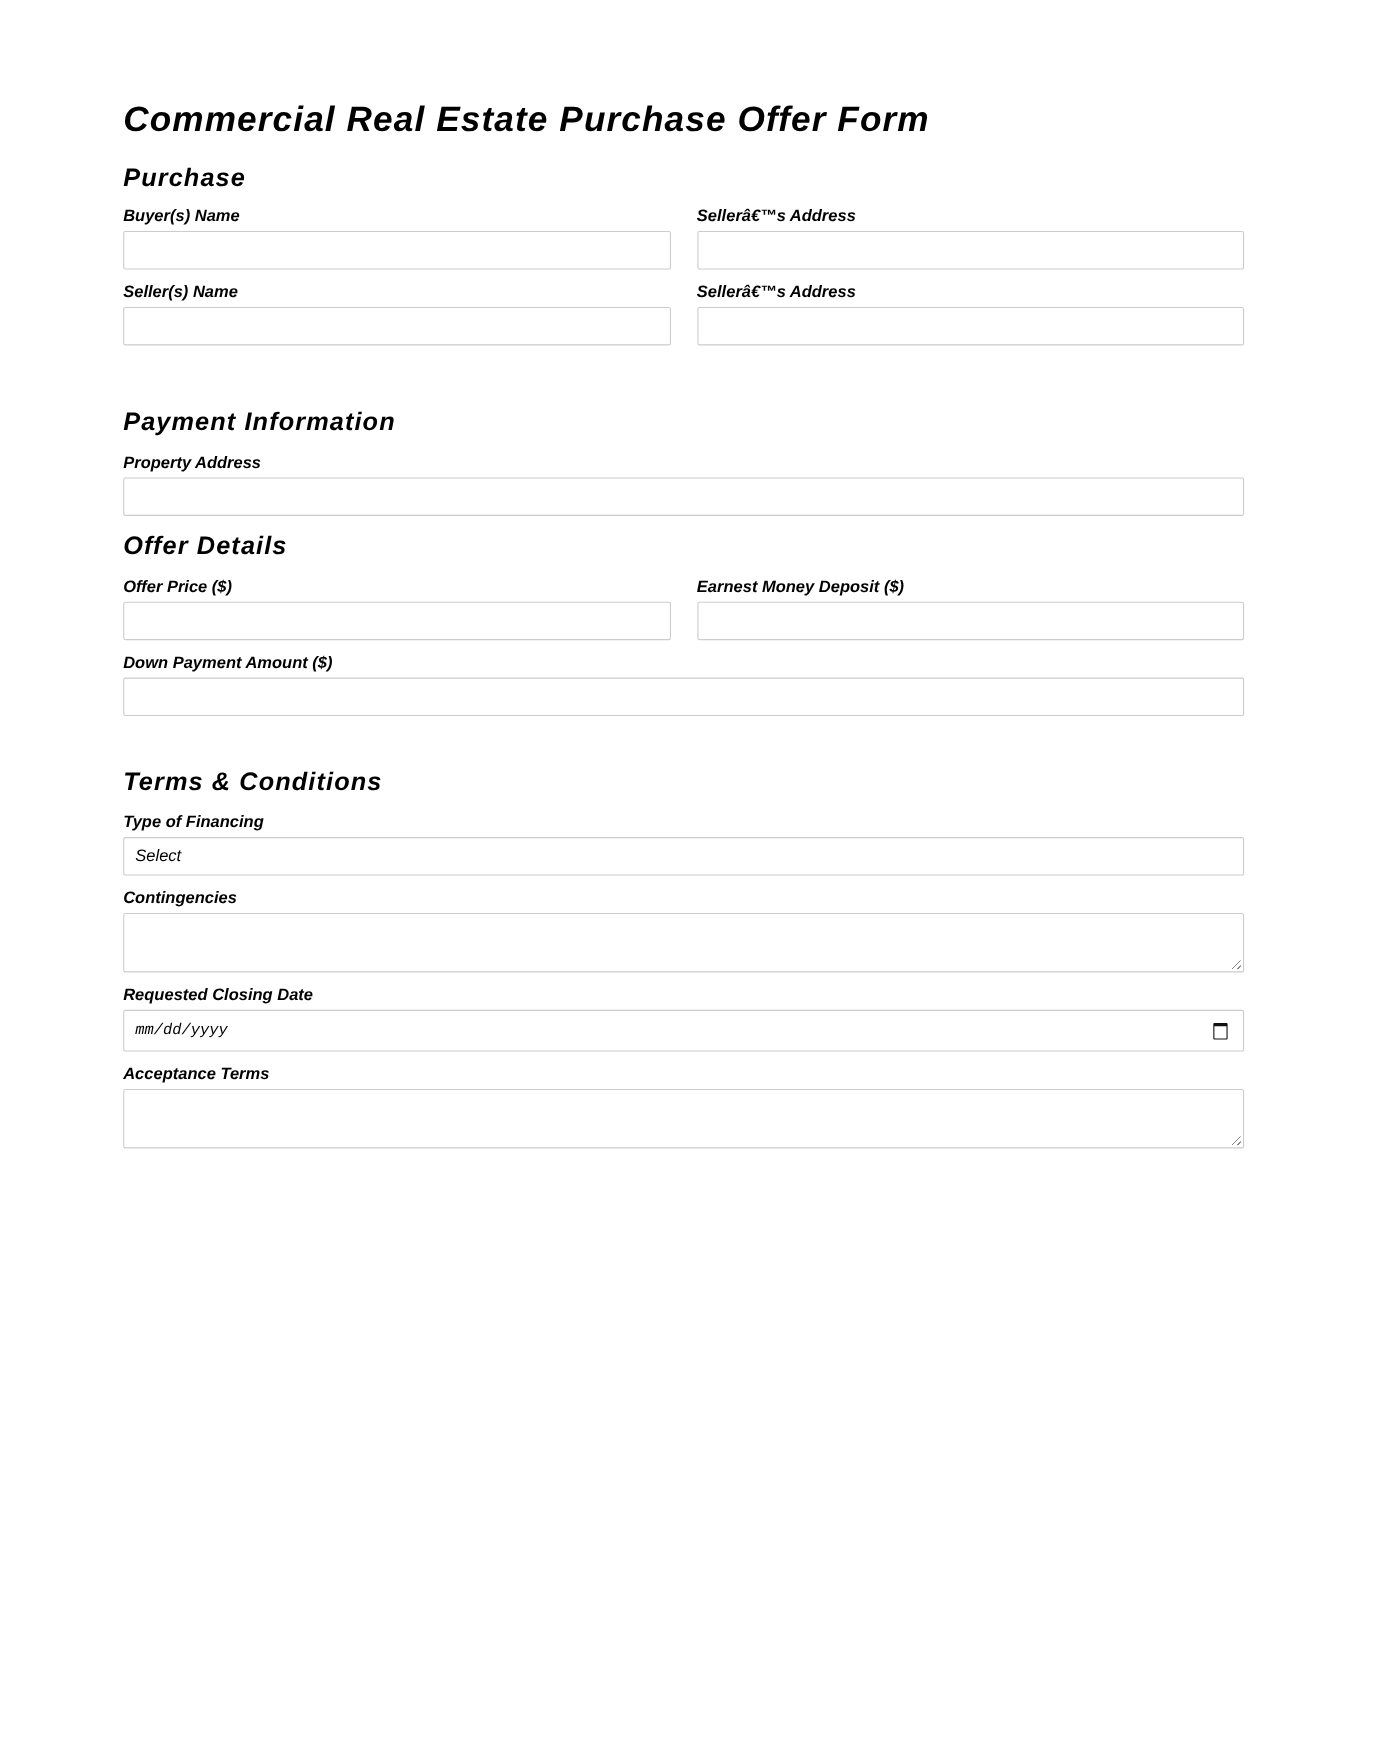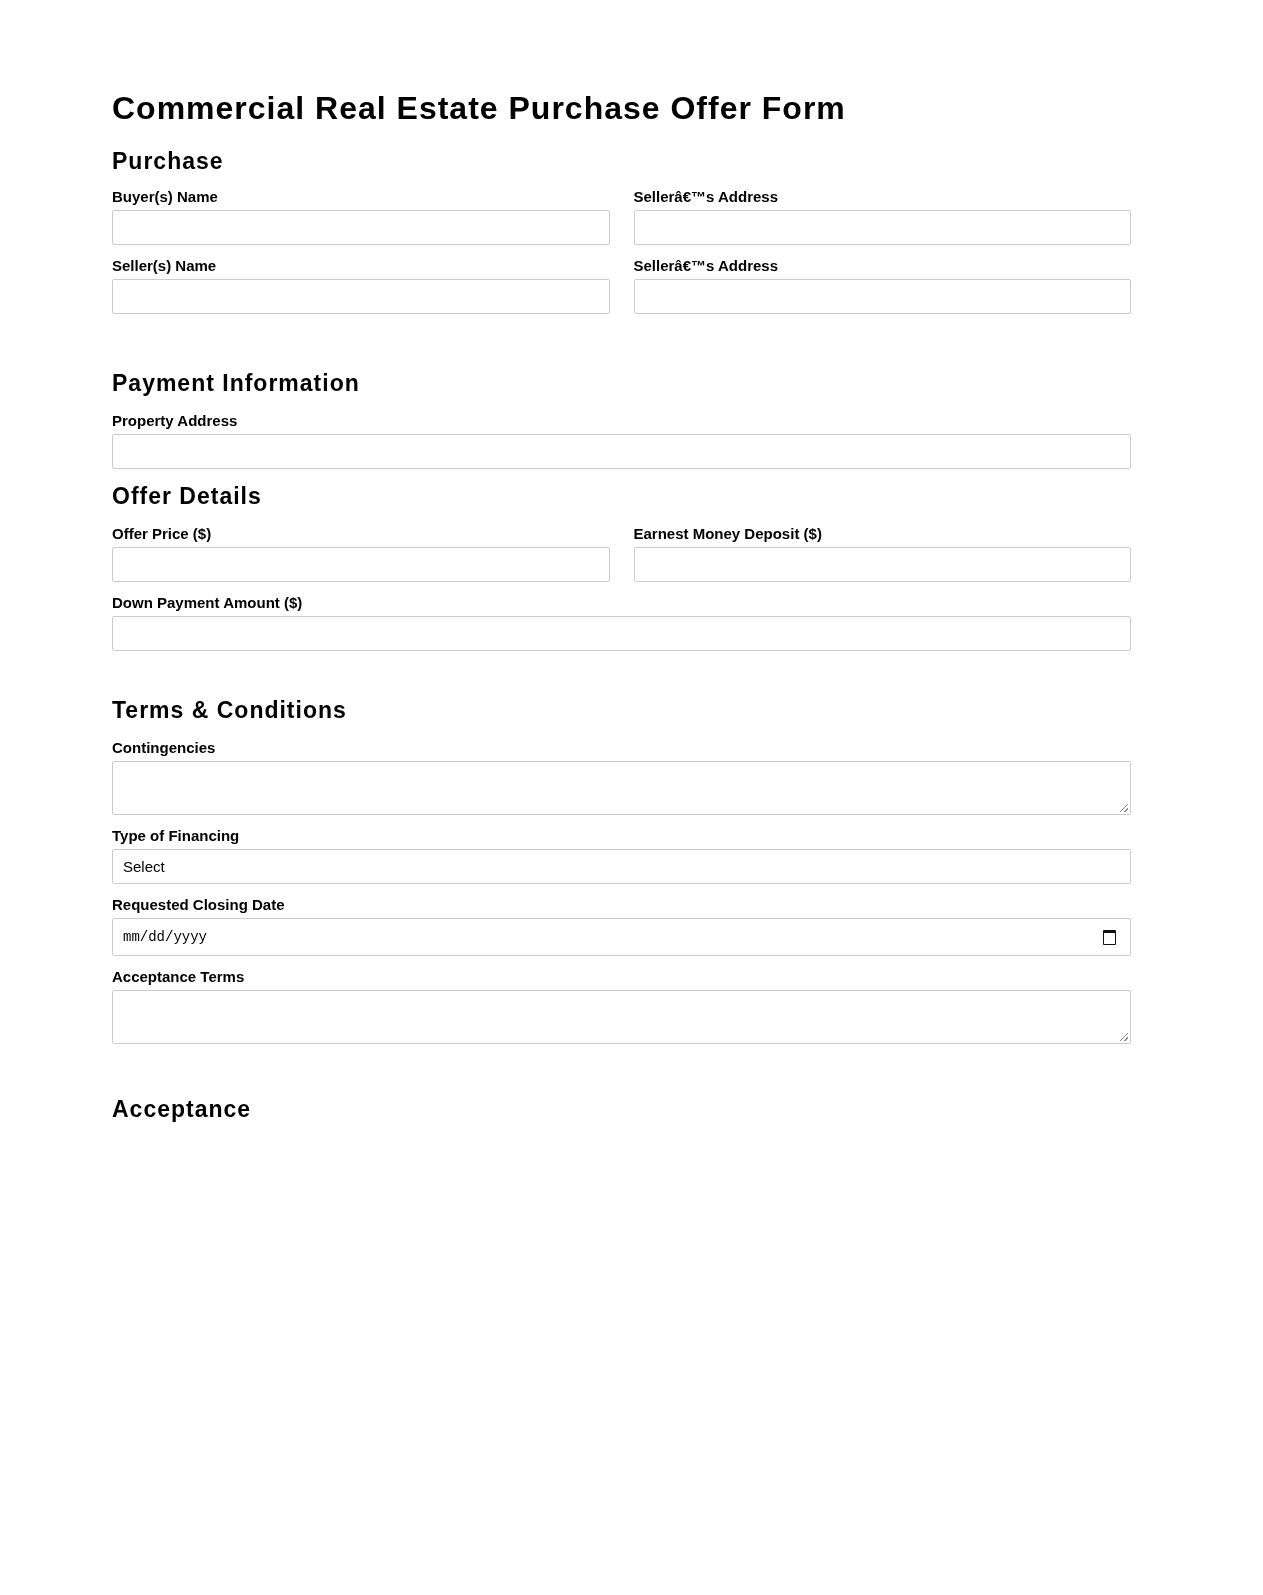--- a/index.html
+++ b/index.html
@@ -7,20 +7,21 @@
       width: 1263px;
       min-height: 1595px;
       font-family: "Liberation Sans", sans-serif;
       color: #000000;
     }
     .page {
       position: relative;
       margin-left: 112px;
       width: 1019px;
       padding-top: 88px;
+      font-style: italic;
     }
     h1 {
       margin: 0;
       font-size: 32px;
       font-weight: bold;
       letter-spacing: 1px;
       line-height: 40px;
     }
     h2 {
       margin: 0;
@@ -145,42 +146,39 @@
     </div>
     <div class="field">
       <label>Down Payment Amount ($)</label>
       <div class="input"></div>
     </div>
   </div>
 
   <div class="section" id="sec-terms">
     <h2>Terms &amp; Conditions</h2>
     <div class="field">
+      <label>Type of Financing</label>
+      <div class="select">
+        <span>Select</span>
+      </div>
+    </div>
+    <div class="field">
       <label>Contingencies</label>
       <div class="textarea">
         <span class="resize-handle"></span>
-      </div>
-    </div>
-    <div class="field">
-      <label>Type of Financing</label>
-      <div class="select">
-        <span>Select</span>
       </div>
     </div>
     <div class="field">
       <label>Requested Closing Date</label>
       <div class="date">
         <span>mm/dd/yyyy</span>
         <span class="calendar-icon"></span>
       </div>
     </div>
     <div class="field">
       <label>Acceptance Terms</label>
       <div class="textarea">
         <span class="resize-handle"></span>
       </div>
     </div>
   </div>
 
-  <div class="section" id="sec-acceptance">
-    <h2>Acceptance</h2>
-  </div>
 </div>
 
 </body></html>

